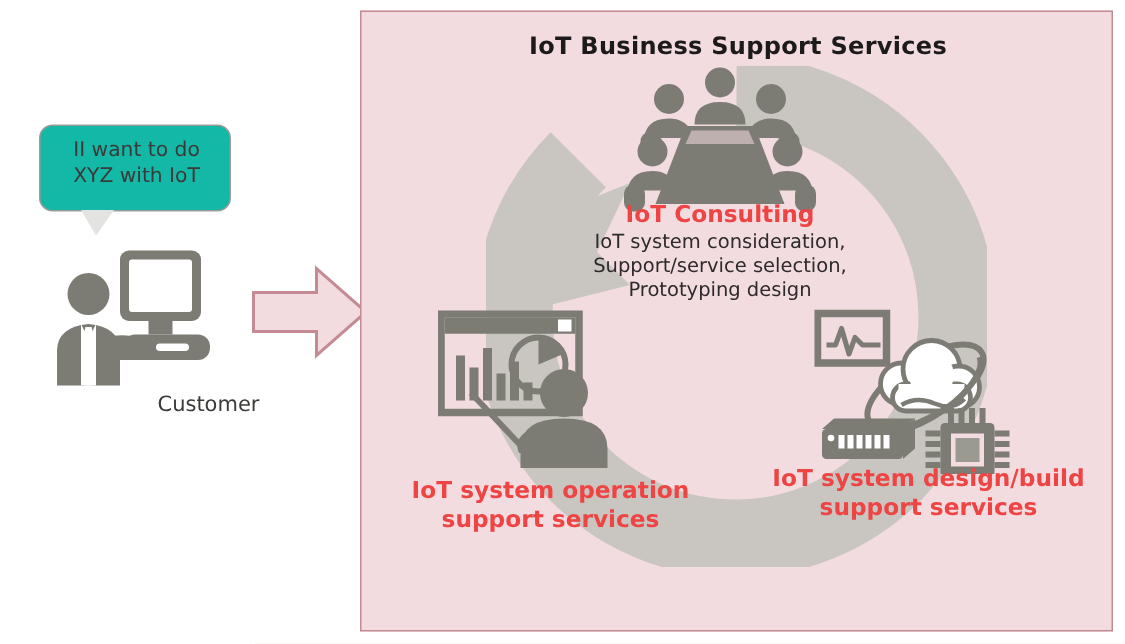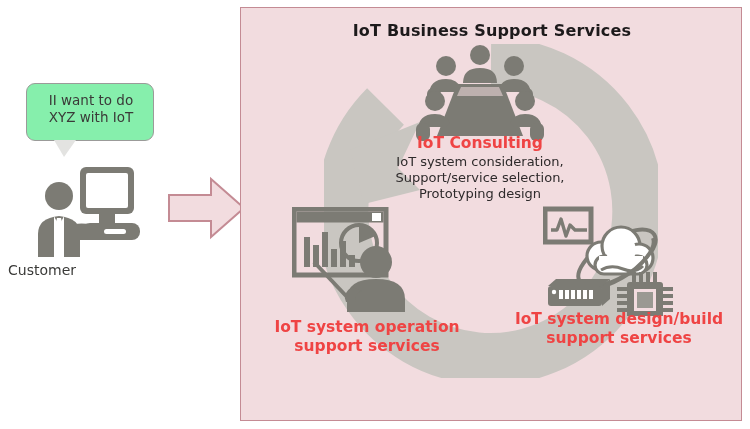--- a/index.html
+++ b/index.html
@@ -7,41 +7,41 @@
     width:750px;height:429px;position:relative;overflow:hidden;
     font-family:"DejaVu Sans","Liberation Sans",sans-serif;
     color:#231f20;
   }
   #stage{position:absolute;left:0;top:0;width:750px;height:429px;}
 
   
   #customer-group{position:absolute;left:8px;top:78px;width:180px;height:230px;}
   #speech-bubble{
     position:absolute;left:18px;top:5px;width:128px;height:58px;
-    background:#86efac;border:1.6px solid #9b9b99;border-radius:9px;
+    background:#14b8a6;border:1.6px solid #9b9b99;border-radius:9px;
     box-sizing:border-box;
   }
   #speech-bubble-text{
     position:absolute;left:0;top:8px;width:128px;
     text-align:center;font-size:13.5px;line-height:17px;color:#3a3a38;
     white-space:pre-line;
   }
   #speech-tail{
     position:absolute;left:46px;top:62px;width:0;height:0;
     border-left:10px solid transparent;border-right:12px solid transparent;
     border-top:17px solid #e3e3e1;
   }
   #speech-tail-border{
     position:absolute;left:44px;top:62px;width:0;height:0;
     border-left:11px solid transparent;border-right:13px solid transparent;
     border-top:19px solid #9b9b99;z-index:-1;
   }
   #customer-icon{position:absolute;left:20px;top:88px;width:120px;height:92px;}
   #customer-label{
-    position:absolute;left:0;top:184px;width:165px;text-align:left;
+    position:absolute;left:0;top:184px;width:165px;text-align:right;
     font-size:14px;color:#3a3a38;
   }
 
   
   #flow-arrow{position:absolute;left:168px;top:176px;width:78px;height:64px;}
 
   
   #panel{
     position:absolute;left:240px;top:7px;width:502px;height:414px;
     background:#f2dcdf;border:1.6px solid #c48b94;box-sizing:border-box;

